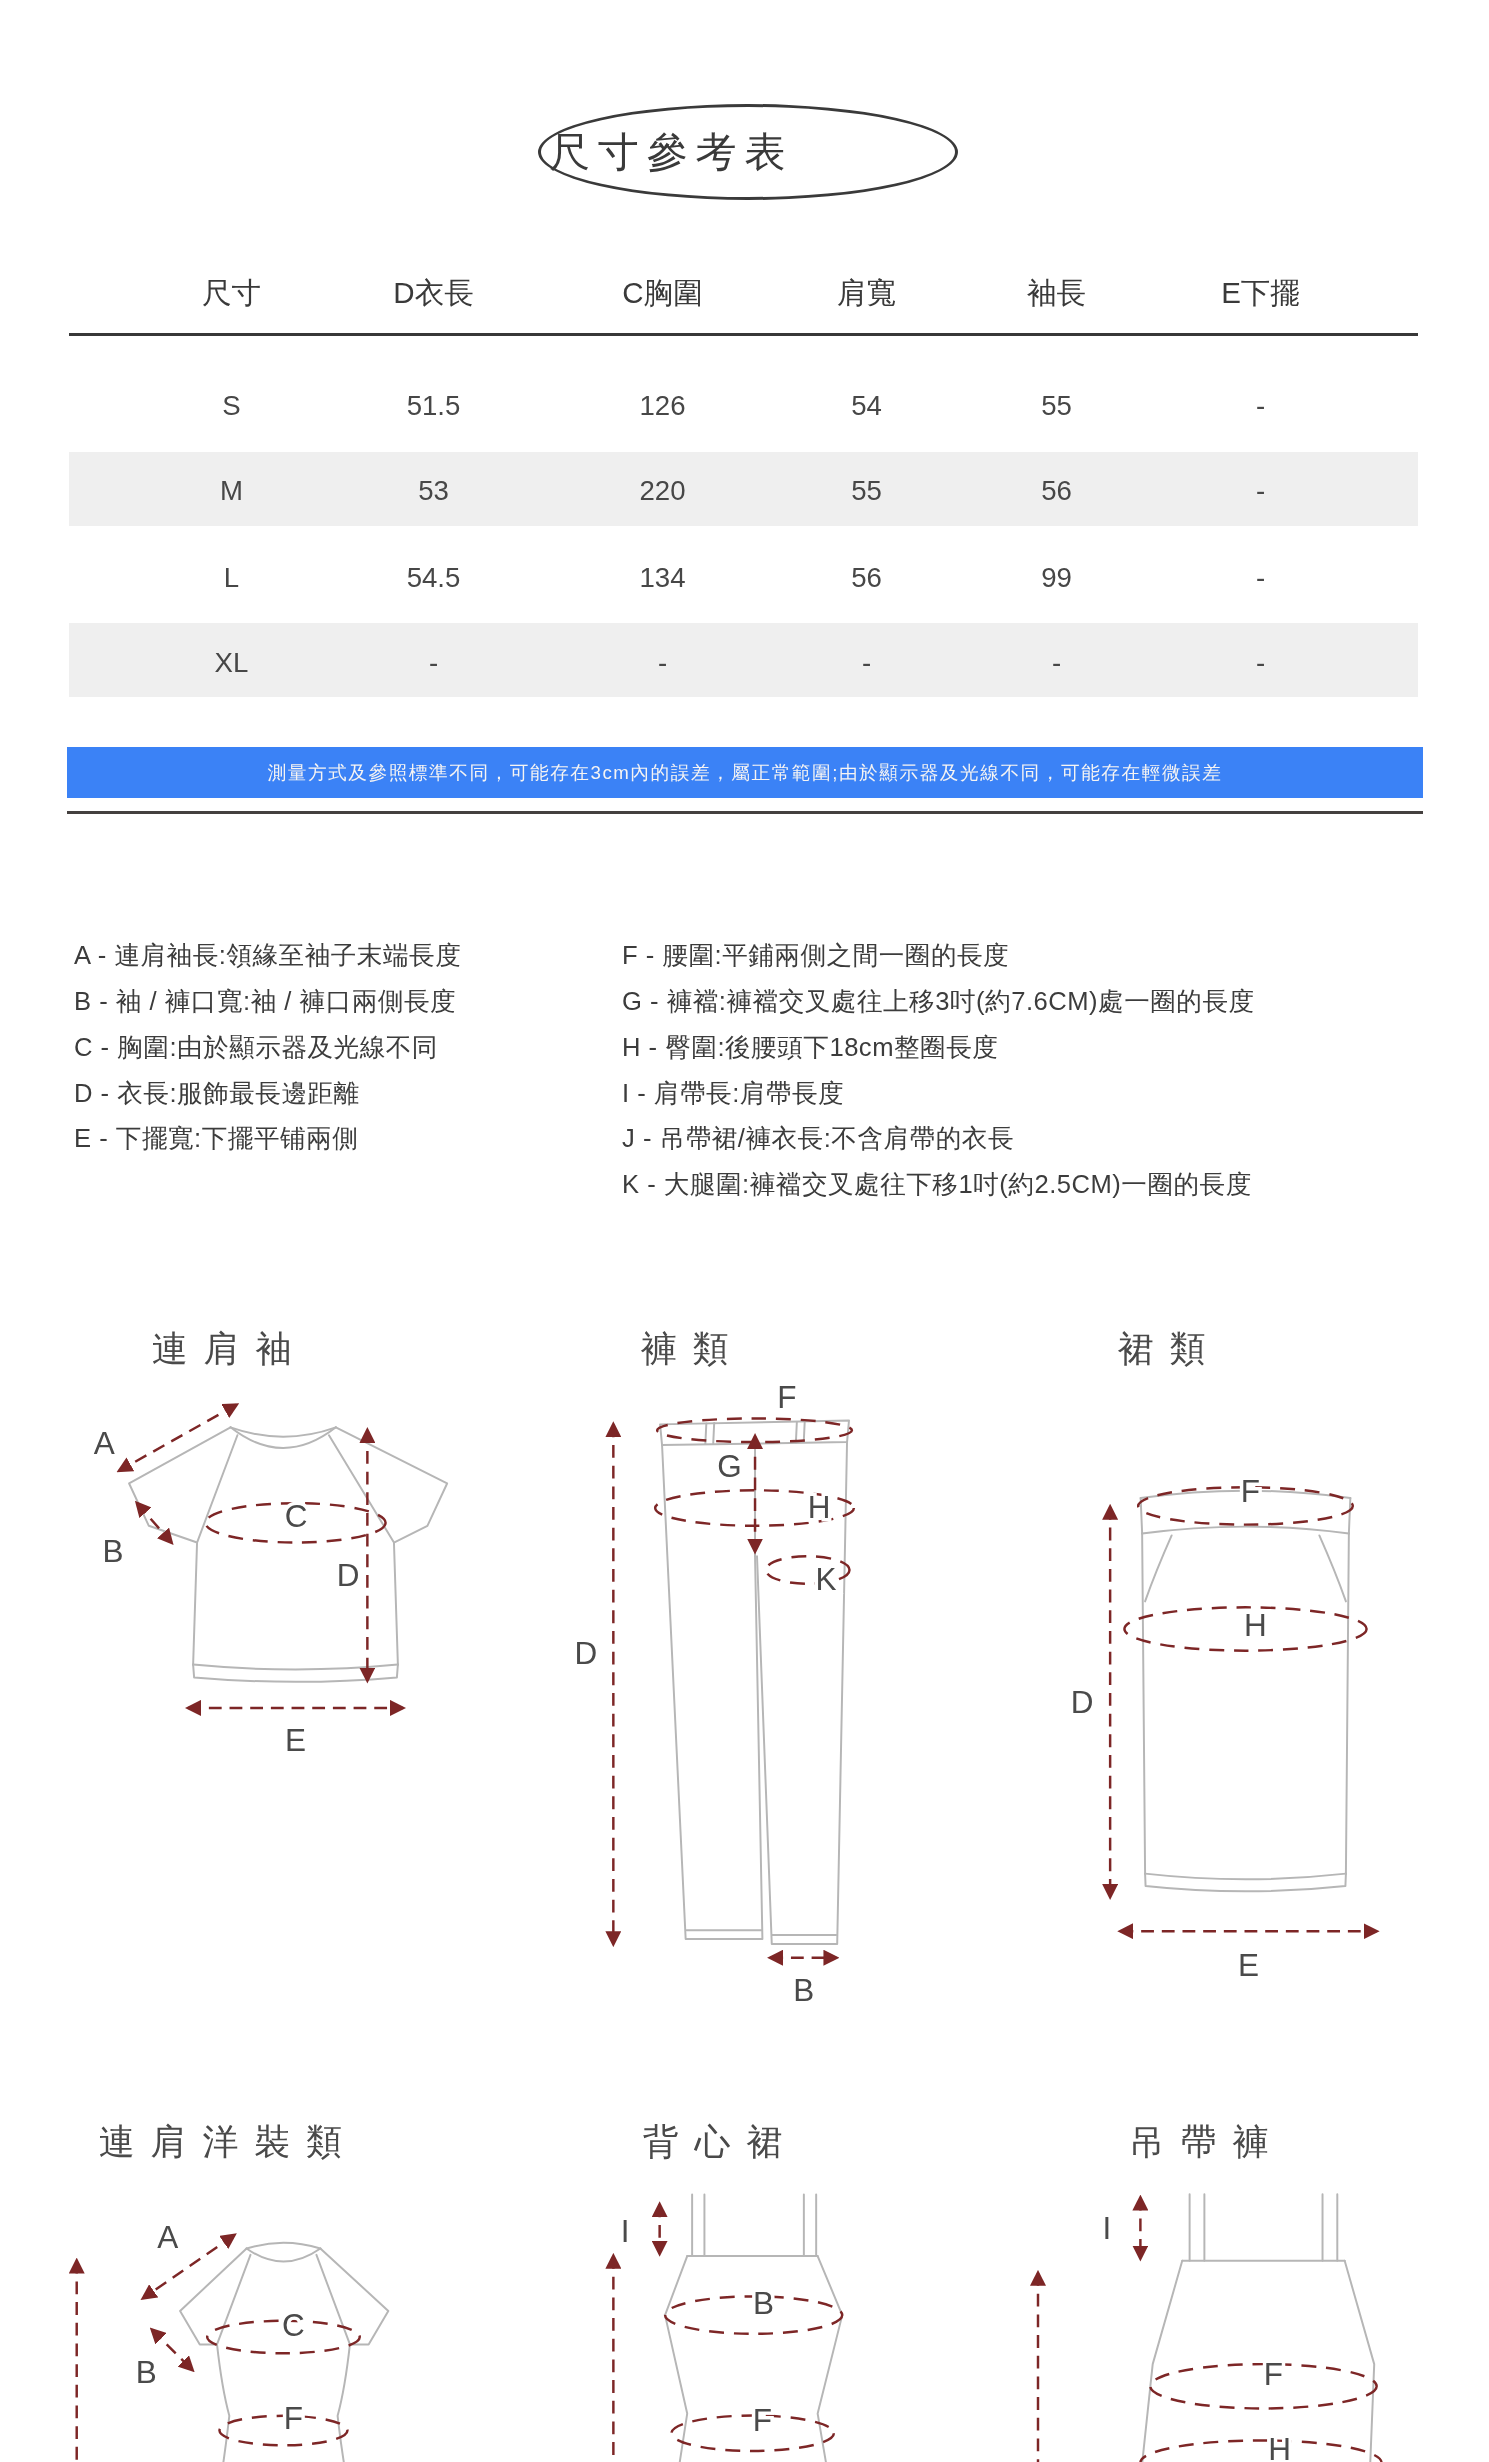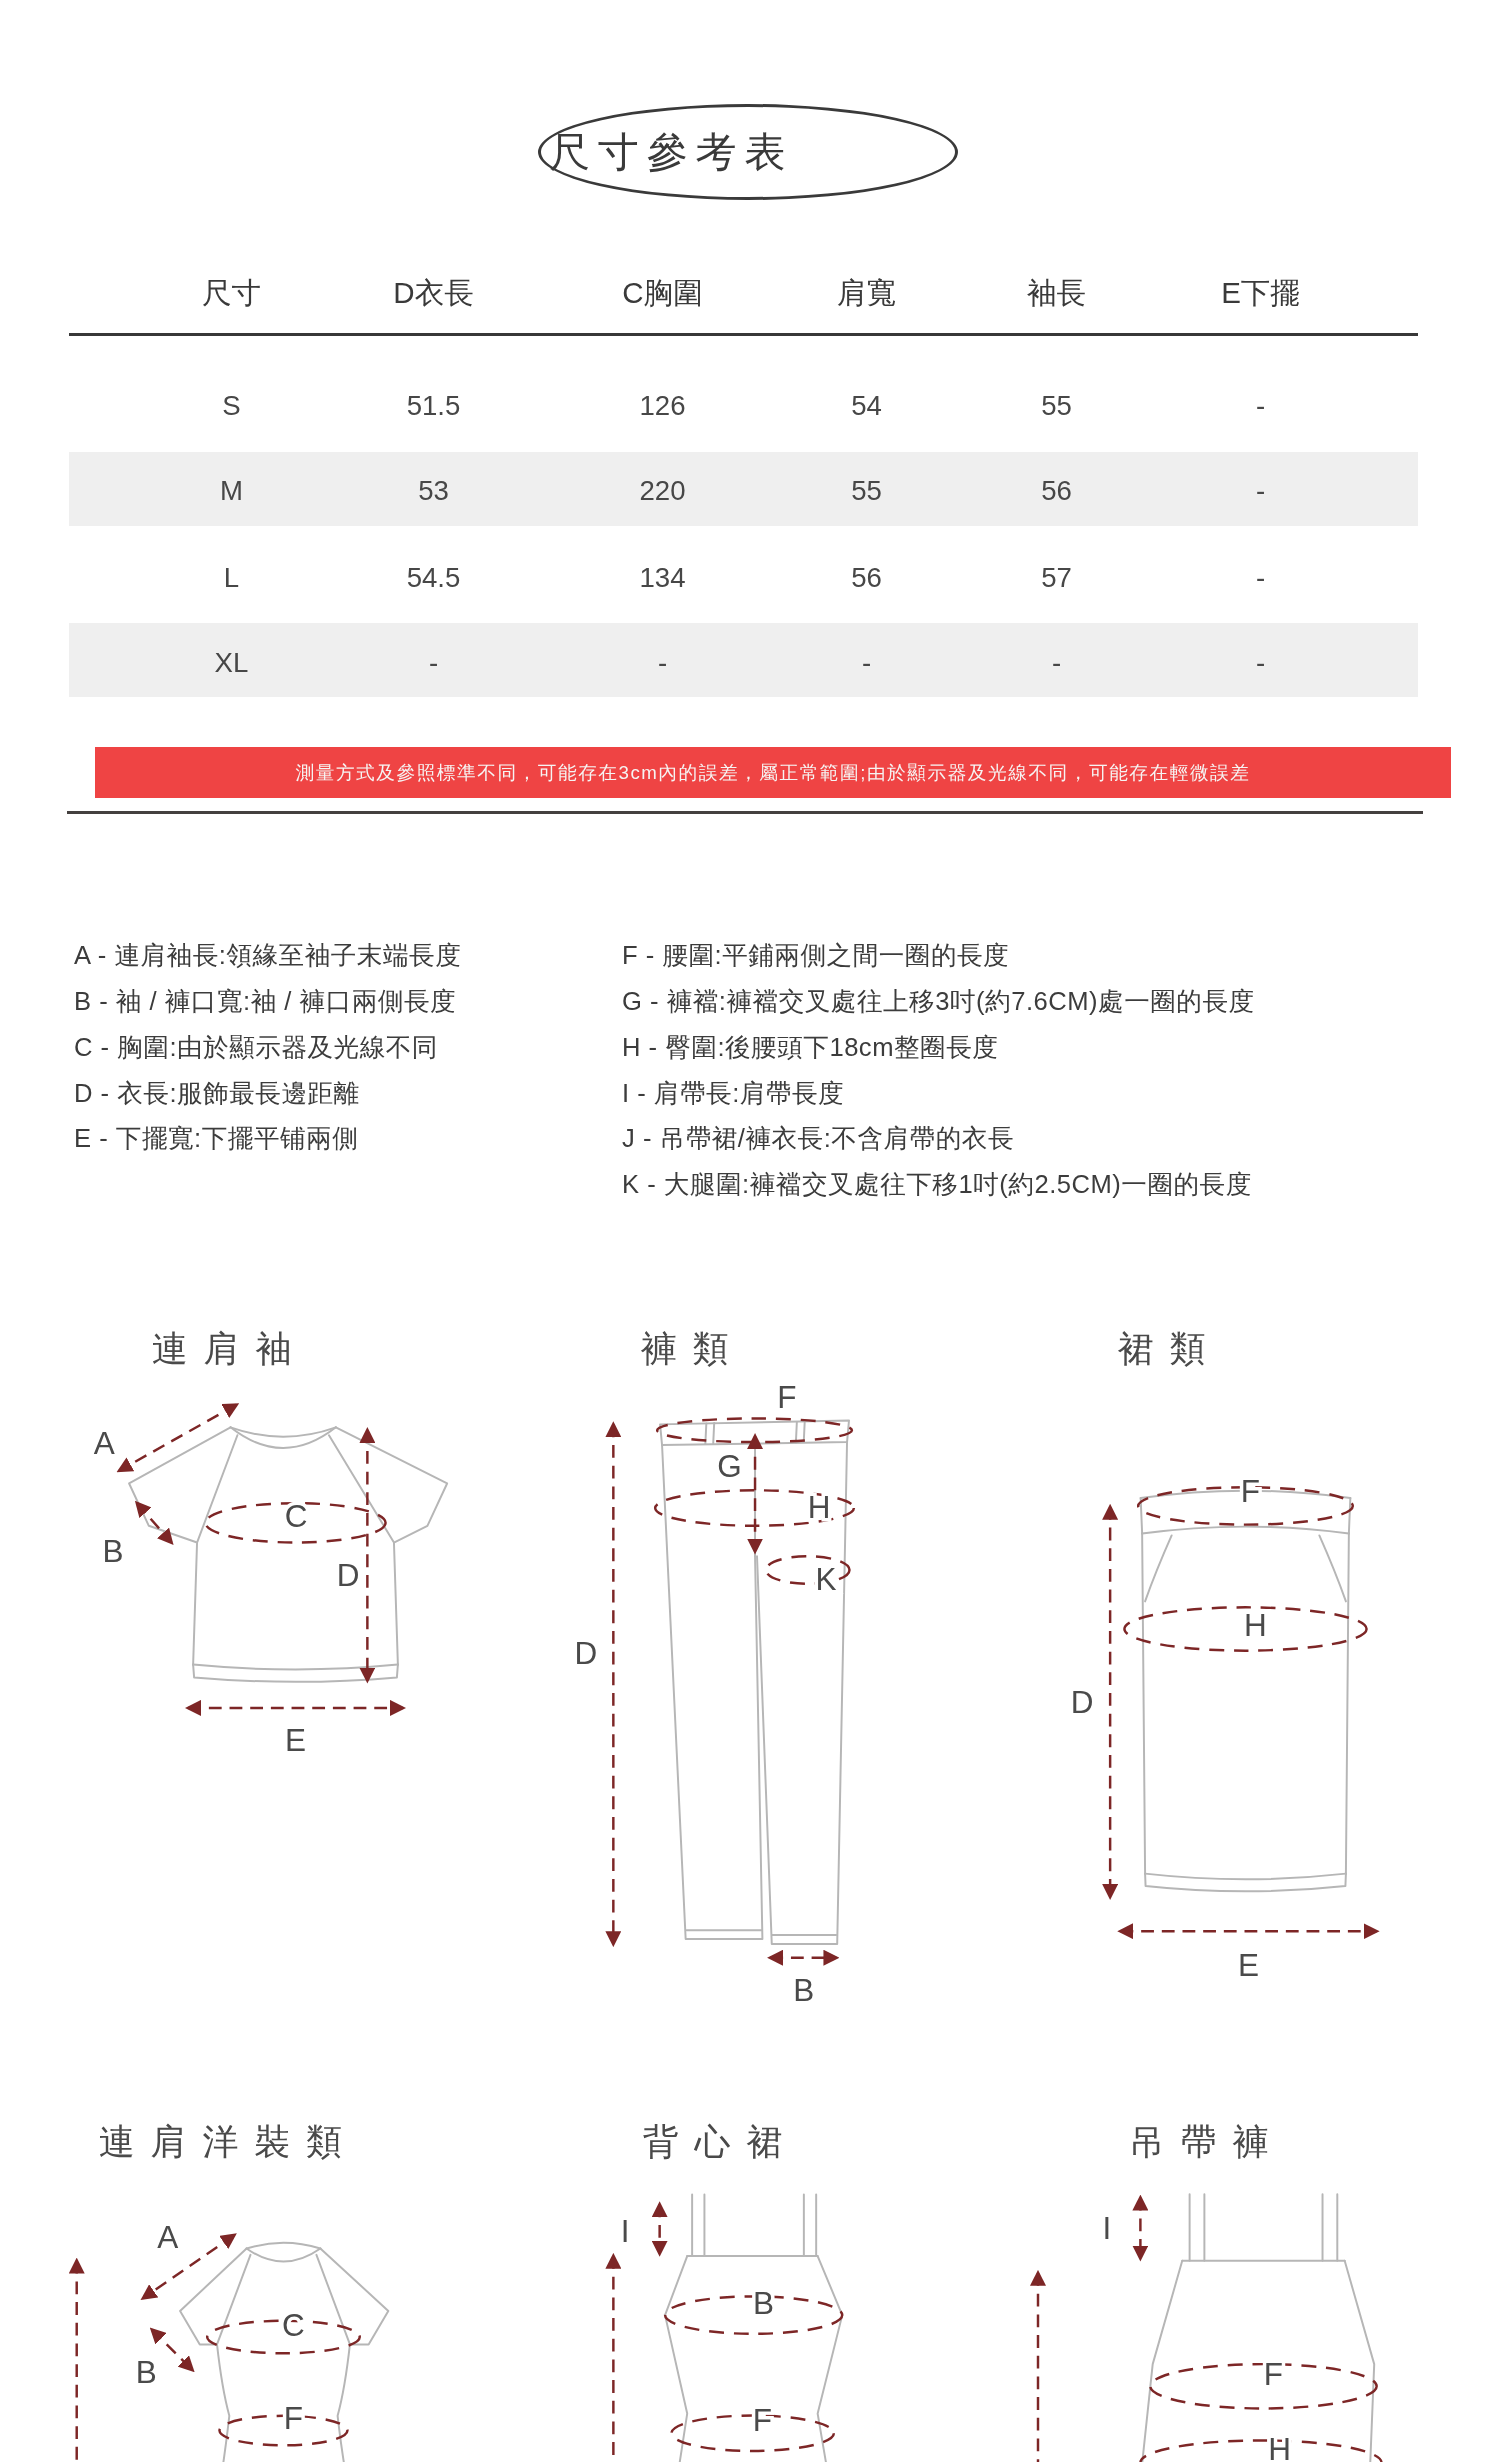--- a/index.html
+++ b/index.html
@@ -9,22 +9,22 @@
   
   .oval{left:538px;top:104px;width:414px;height:90px;border:3.4px solid #3a3a3a;border-radius:50%;
         display:flex;align-items:center;justify-content:flex-start;}
   .oval span{font-size:41px;font-weight:500;letter-spacing:7.9px;text-indent:7.9px;color:#3a3a3a;}
   
   .th,.td{height:47px;width:217px;display:flex;align-items:center;justify-content:center;}
   .th{font-size:29.5px;font-weight:500;color:#3a3a3a;}
   .td{font-size:27.6px;color:#474747;}
   .hline{left:69px;width:1349px;height:3.4px;background:#383838;}
   .band{left:69px;width:1349px;height:74px;background:#efefef;}
-  .notebar{left:67px;top:747px;width:1356px;height:51px;background:#ef4444;
-           display:flex;align-items:center;justify-content:center;margin-left:28px;}
+  .notebar{left:67px;top:747px;width:1356px;height:51px;background:#3b82f6;
+           display:flex;align-items:center;justify-content:center;}
   .notebar span{color:#f6f4f3;font-size:18.7px;letter-spacing:1.5px;}
   .thinline{left:67px;top:811px;width:1356px;height:3px;background:#44403f;}
   
   .leg{font-size:25.6px;color:#3c3c3c;letter-spacing:0.5px;white-space:nowrap;}
   
   .dtitle{font-size:36px;color:#4a4a4a;letter-spacing:15.8px;text-indent:15.8px;text-align:left;font-weight:500;}
   
   svg.diag{overflow:visible;}
   svg.diag .outline{fill:none;stroke:#b6b6b6;stroke-width:4;stroke-linecap:round;stroke-linejoin:round;}
   svg.diag .meas{fill:none;stroke:#7d2626;stroke-width:5;}
@@ -72,21 +72,21 @@
   <div class="abs td" style="left:325px;top:467px">53</div>
   <div class="abs td" style="left:554px;top:467px">220</div>
   <div class="abs td" style="left:758px;top:467px">55</div>
   <div class="abs td" style="left:948px;top:467px">56</div>
   <div class="abs td" style="left:1152px;top:467px">-</div>
 
   <div class="abs td" style="left:123px;top:554px">L</div>
   <div class="abs td" style="left:325px;top:554px">54.5</div>
   <div class="abs td" style="left:554px;top:554px">134</div>
   <div class="abs td" style="left:758px;top:554px">56</div>
-  <div class="abs td" style="left:948px;top:554px">57</div>
+  <div class="abs td" style="left:948px;top:554px">99</div>
   <div class="abs td" style="left:1152px;top:554px">-</div>
 
   <div class="abs td" style="left:123px;top:639px">XL</div>
   <div class="abs td" style="left:325px;top:639px">-</div>
   <div class="abs td" style="left:554px;top:639px">-</div>
   <div class="abs td" style="left:758px;top:639px">-</div>
   <div class="abs td" style="left:948px;top:639px">-</div>
   <div class="abs td" style="left:1152px;top:639px">-</div>
 
   <div class="abs notebar">

